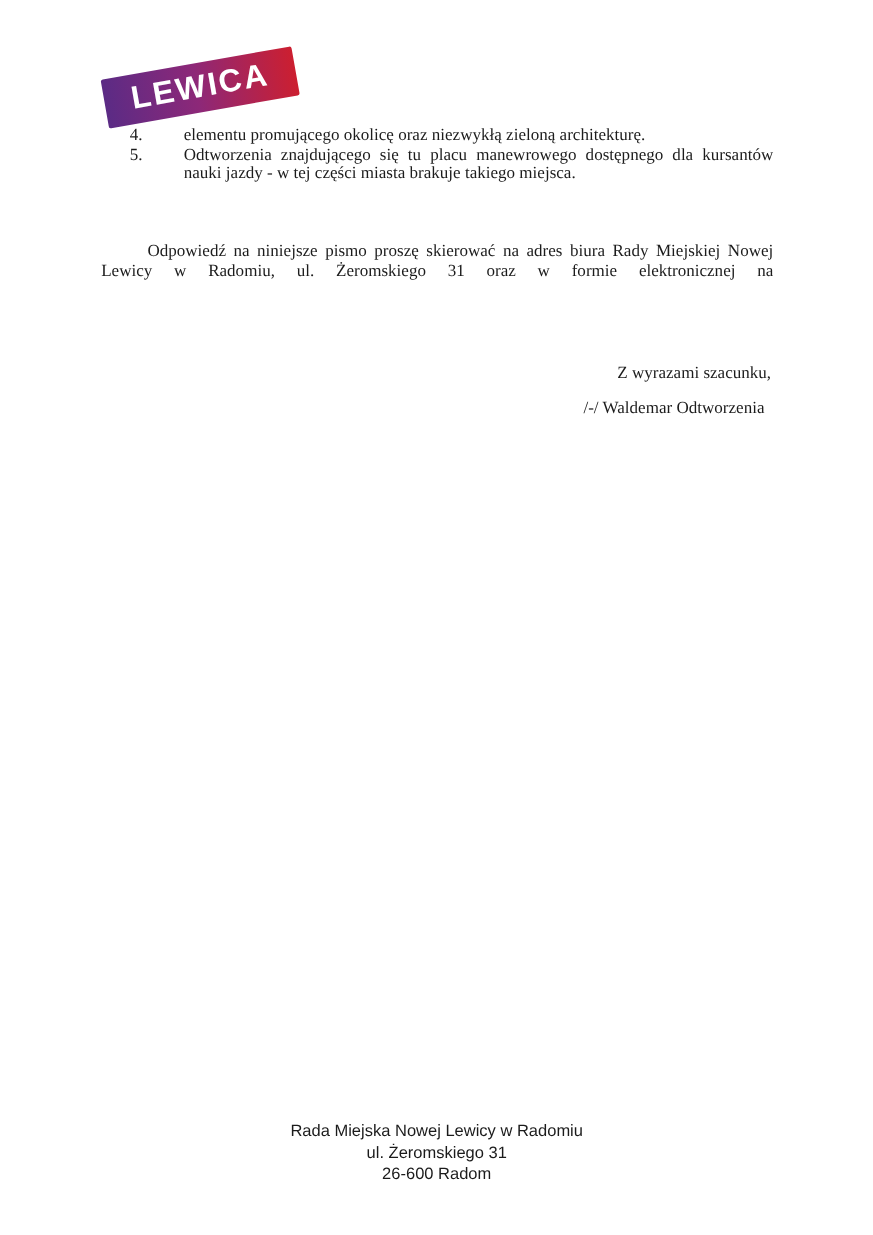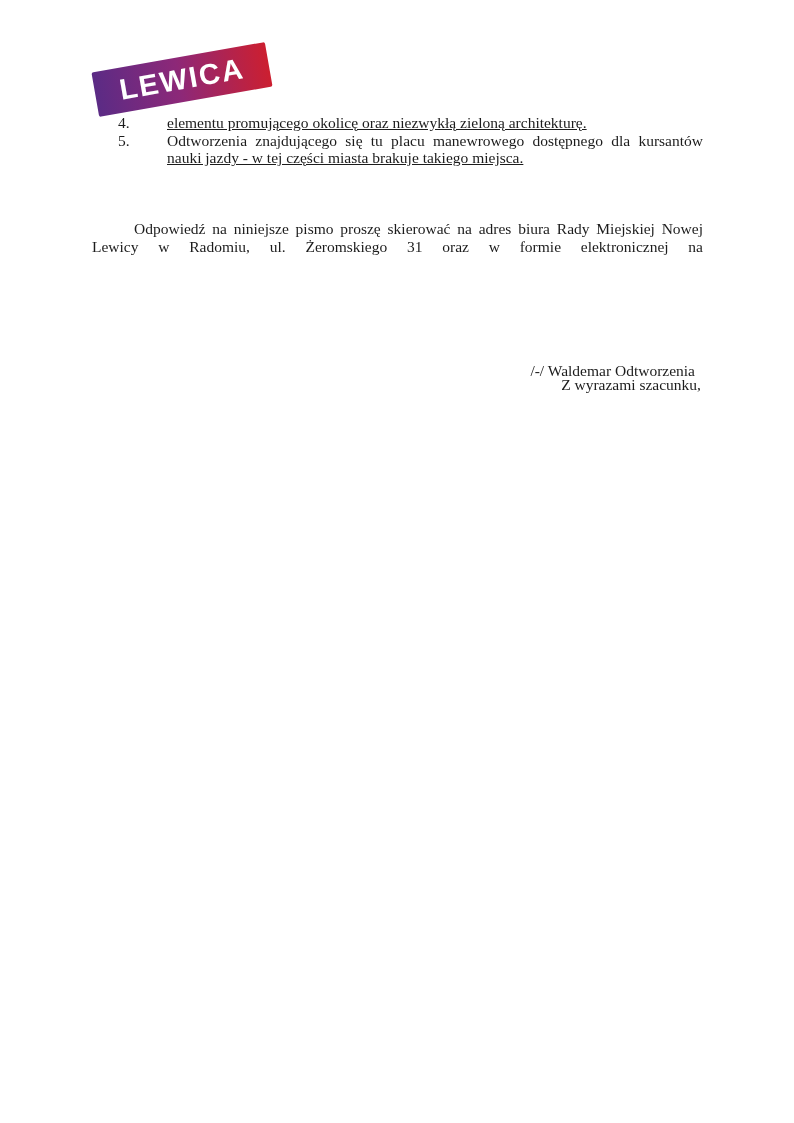--- a/index.html
+++ b/index.html
@@ -71,21 +71,20 @@
     height: 17.5px;
     overflow: hidden;
     text-align: justify;
     text-align-last: justify;
     white-space: normal;
   }
   .nline {
     height: 17.5px;
     overflow: hidden;
     text-align: left;
-    text-decoration: underline;
   }
 
   .paragraph-block {
     position: absolute;
     left: 92px;
     top: 220px;
     width: 611px;
   }
   .paragraph-block .pline {
     height: 18px;
@@ -97,21 +96,20 @@
   }
   .paragraph-block .pline.indented {
     text-indent: 42px;
   }
 
   .closing-salutation {
     position: absolute;
     top: 331px;
     right: 93px;
     white-space: nowrap;
-    margin-top: 45px;
   }
   .closing-signature {
     position: absolute;
     top: 362px;
     right: 99px;
     white-space: nowrap;
   }
 
   
   .footer-address {
@@ -155,14 +153,19 @@
   </div>
 
   <div class="paragraph-block doc-text">
     <div class="pline justified indented">Odpowiedź na niniejsze pismo proszę skierować na adres biura Rady Miejskiej Nowej</div>
     <div class="pline justified">Lewicy w Radomiu, ul. Żeromskiego 31 oraz w formie elektronicznej na</div>
   </div>
 
   <div class="closing-salutation doc-text">Z wyrazami szacunku,</div>
   <div class="closing-signature doc-text">/-/ Waldemar Odtworzenia</div>
 
+  <div class="footer-address">
+    <div>Rada Miejska Nowej Lewicy w Radomiu</div>
+    <div>ul. Żeromskiego 31</div>
+    <div>26-600 Radom</div>
+  </div>
 
 </div>
 
 </body></html>

